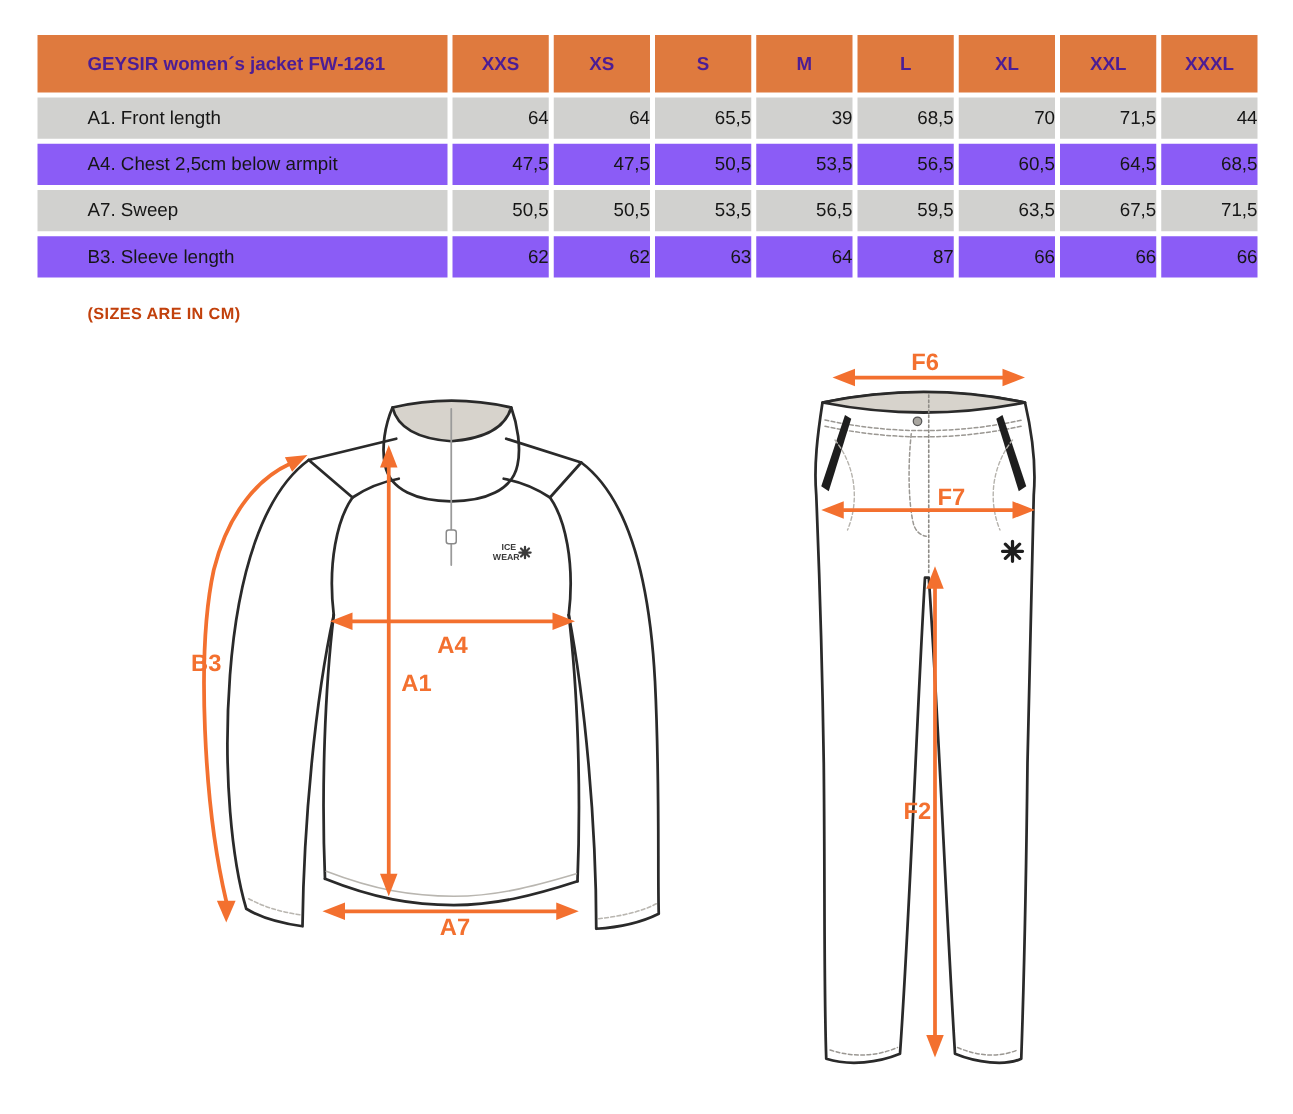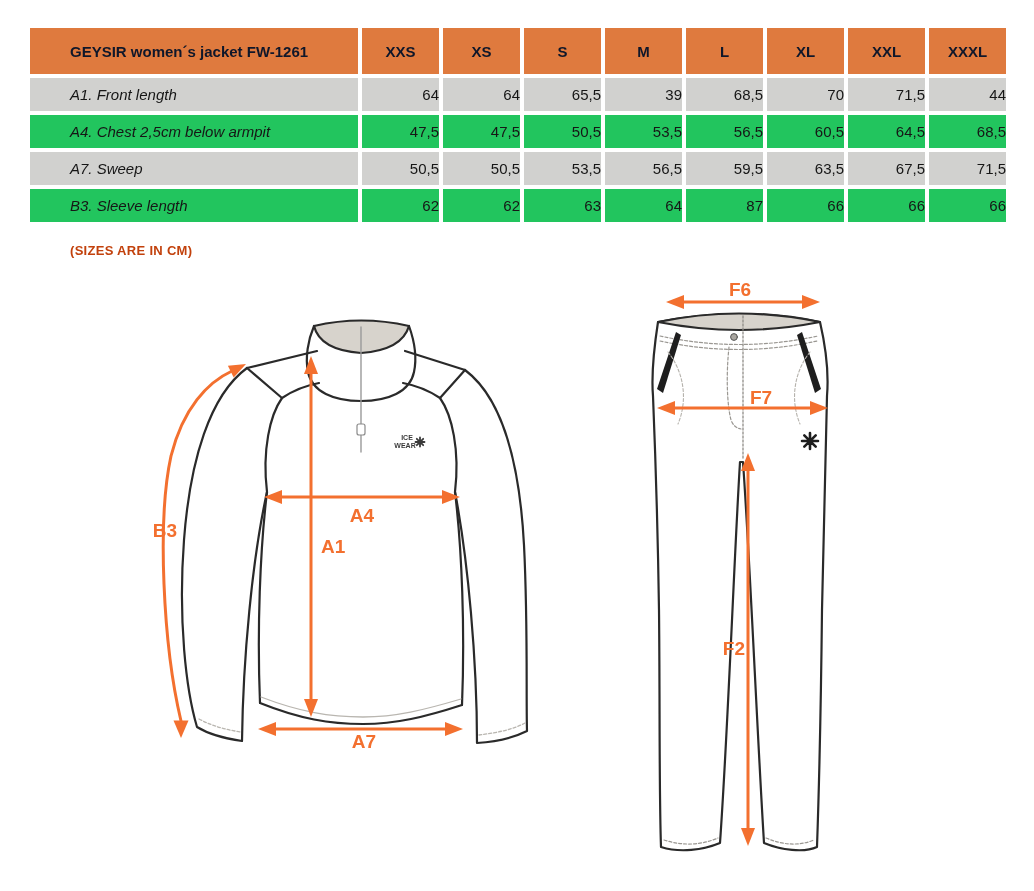--- a/index.html
+++ b/index.html
@@ -1,27 +1,27 @@
 <!DOCTYPE html>
 <html><head>
 <meta charset="utf-8">
 <style>
   html,body{margin:0;padding:0;background:#fff;}
   .page{position:relative;width:1034px;height:891px;background:#fff;overflow:hidden;
         font-family:"Liberation Sans",sans-serif;}
   table.size-chart{position:absolute;left:26px;top:24px;width:984px;
         border-collapse:separate;border-spacing:4px;table-layout:fixed;}
   table.size-chart th,table.size-chart td{padding:0;vertical-align:middle;}
-  table.size-chart thead th{background:#DF7A3E;color:#0f172a;height:46px;
+  table.size-chart thead th{background:#DF7A3E;color:#4c1d95;height:46px;
         font-size:15px;font-weight:bold;text-align:center;}
   table.size-chart thead th.title-cell{text-align:left;padding-left:40px;}
   table.size-chart tbody td{height:33px;font-size:15px;color:#161616;text-align:right;}
-  table.size-chart tbody td.label-cell{text-align:left;padding-left:40px;font-style:italic;}
+  table.size-chart tbody td.label-cell{text-align:left;padding-left:40px;}
   tr.row-dark td{background:#D1D1CF;}
-  tr.row-light td{background:#22c55e;}
+  tr.row-light td{background:#8b5cf6;}
   .note{position:absolute;left:70px;top:243px;color:#c2410c;
         font-size:13px;font-weight:600;letter-spacing:.3px;}
   svg.diagram{position:absolute;left:0;top:0;}
   .meas-label{fill:#F3702F;font-family:"Liberation Sans",sans-serif;
         font-size:19px;font-weight:700;}
   .logo-text{fill:#3a3a3a;font-family:"Liberation Sans",sans-serif;
         font-size:7px;font-weight:bold;}
 </style>
 </head>
 <body>

